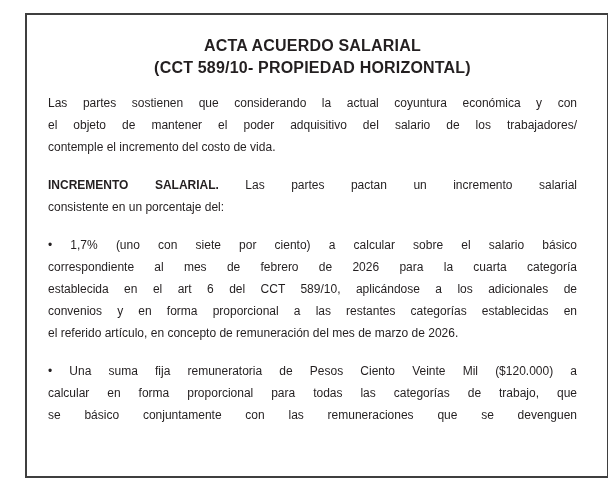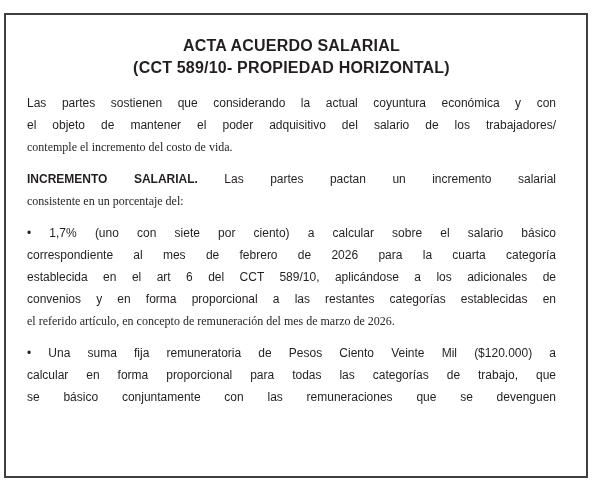--- a/index.html
+++ b/index.html
@@ -10,21 +10,21 @@
   body {
     width: 608px;
     height: 492px;
     position: relative;
     font-family: "Liberation Sans", sans-serif;
     color: #231f20;
     overflow: hidden;
   }
   .doc-frame {
     position: absolute;
-    left: 4px;
+    left: 25px;
     top: 13px;
     width: 584px;
     height: 465px;
     box-sizing: border-box;
     border: 2px solid #3f3f3f;
     background: #ffffff;
     padding: 20px 30px 0 21px;
   }
   .doc-title {
     font-size: 16px;
@@ -33,30 +33,29 @@
     text-align: center;
     letter-spacing: 0.2px;
     margin: 0 0 13px 0;
   }
   .para {
     font-size: 12px;
     line-height: 22px;
     margin: 0;
   }
   .para + .para {
-    margin-top: 10px;
+    margin-top: 16px;
   }
   .line {
     text-align: justify;
     text-align-last: justify;
   }
   .line.last {
     text-align: justify;
     text-align-last: auto;
-    font-family: Liberation Serif, serif;
   }
   .bold {
     font-weight: bold;
   }
 </style>
 </head>
 <body>
 
 <div class="doc-frame">
 

